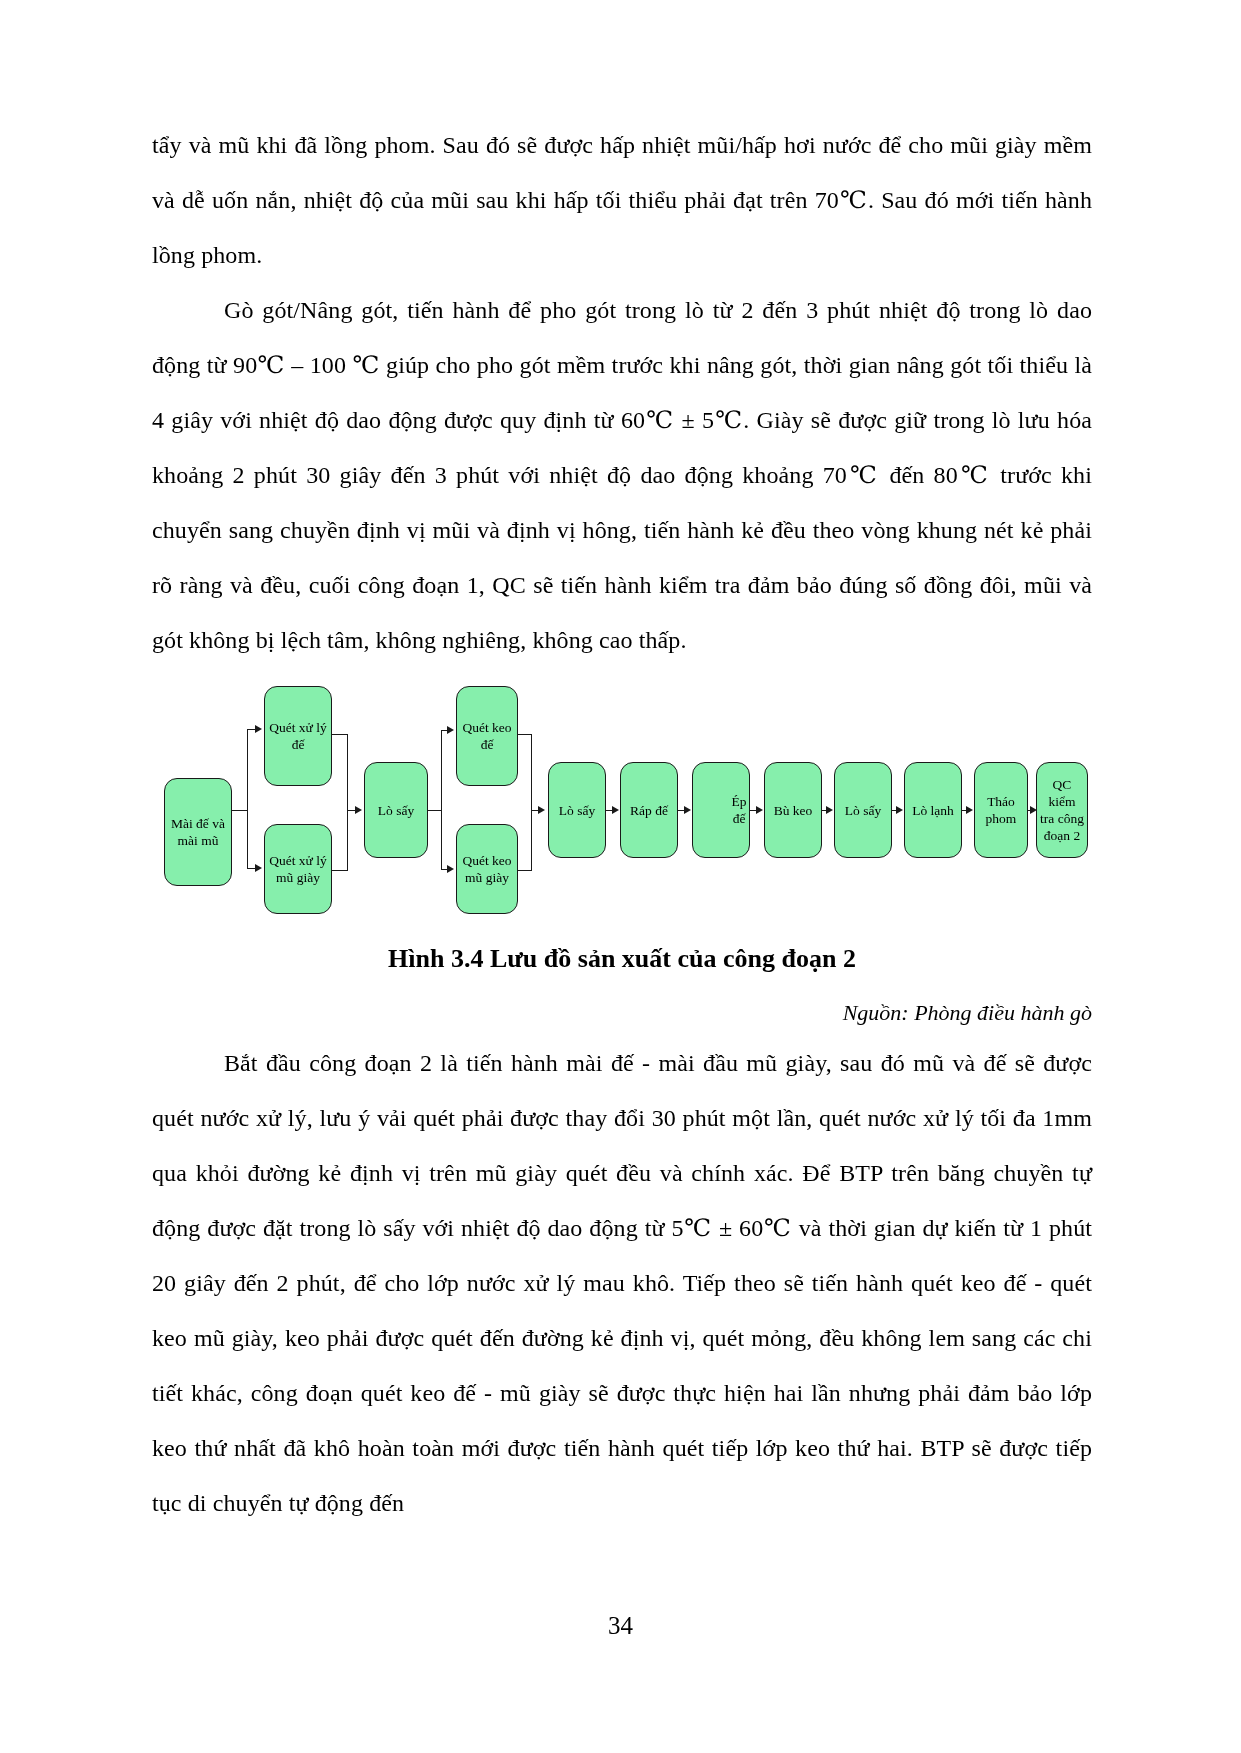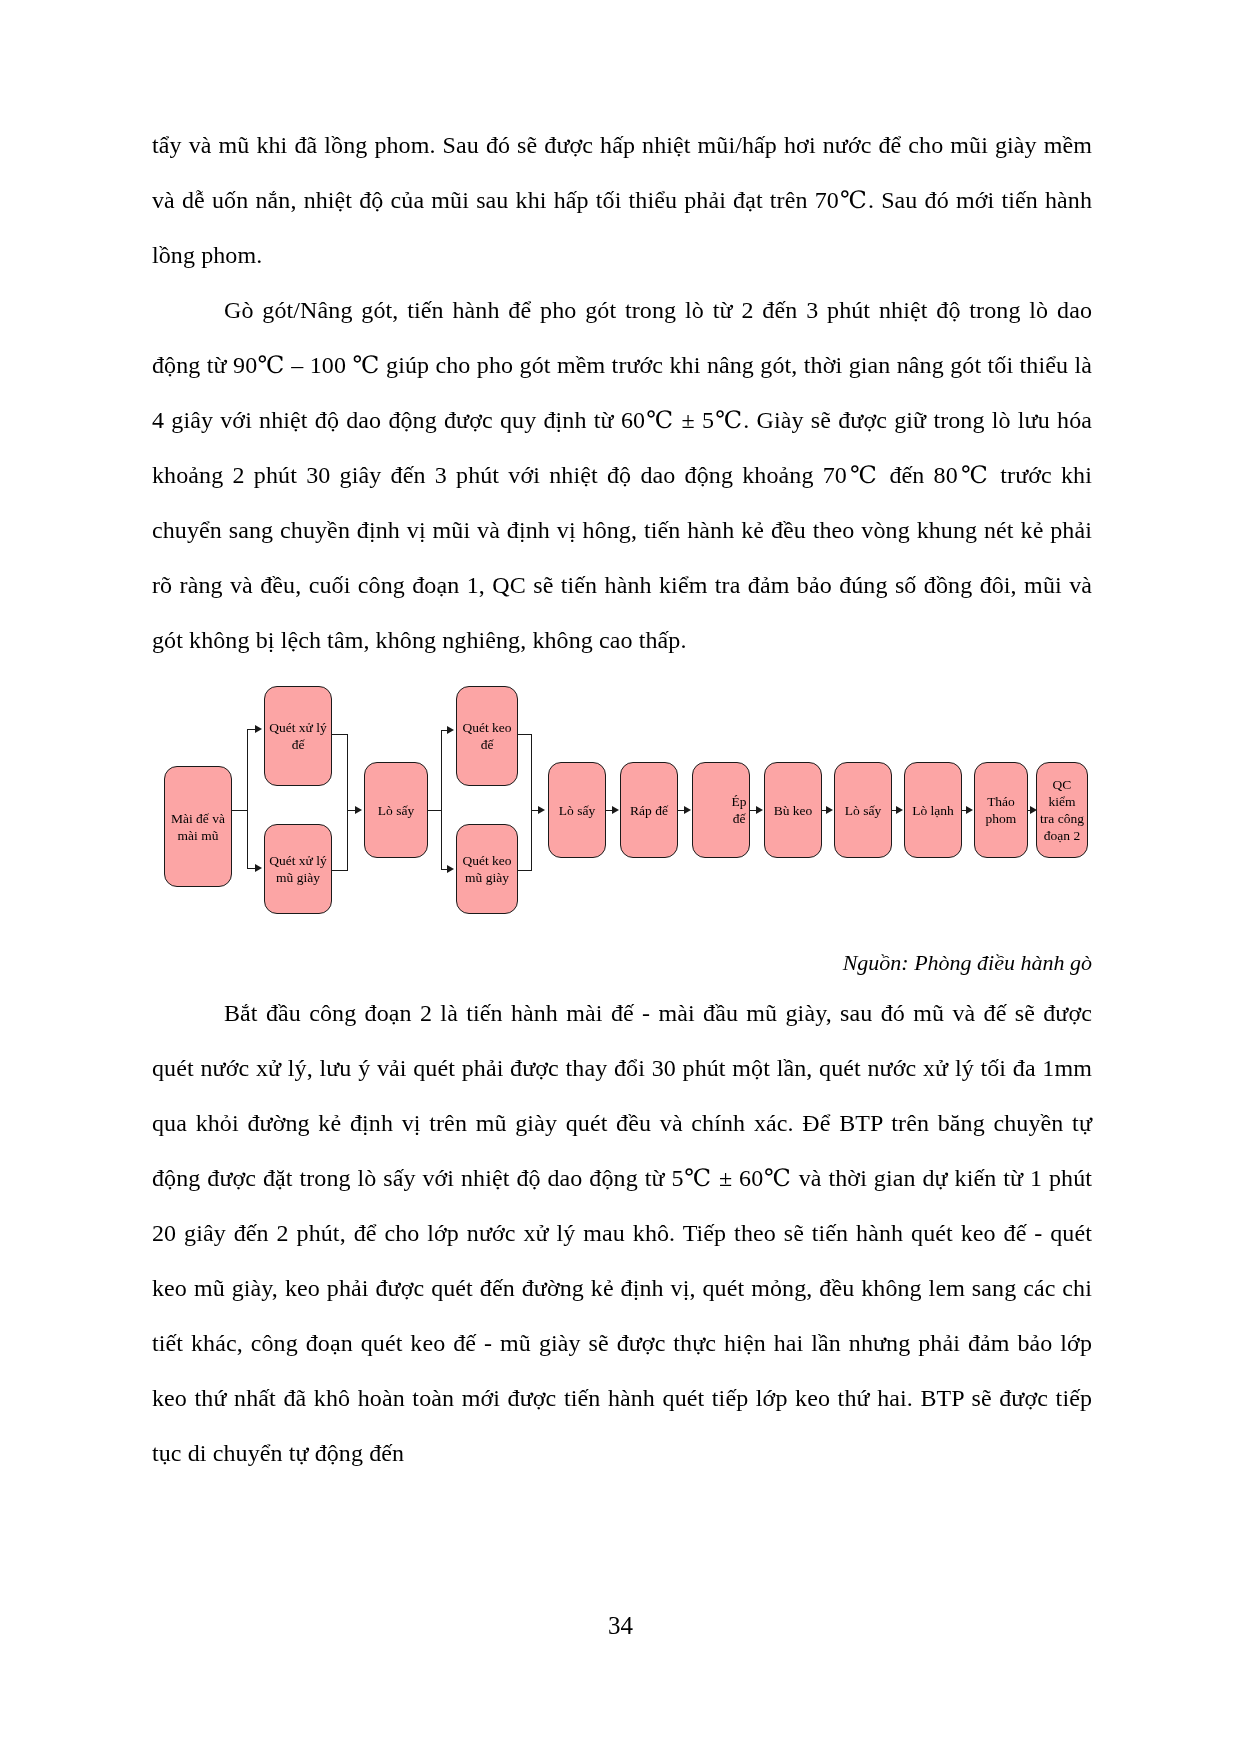--- a/index.html
+++ b/index.html
@@ -51,21 +51,21 @@
     left: 4px;
     top: 0px;
     width: 936px;
     height: 250px;
   }
   .node {
     position: absolute;
     box-sizing: border-box;
     border: 1.2px solid #1a1a1a;
     border-radius: 13px;
-    background: #fca5a5;
+    background: #86efac;
     display: flex;
     align-items: center;
     justify-content: center;
     text-align: center;
     font-family: "Liberation Serif", "DejaVu Serif", serif;
     font-size: 13.5px;
     line-height: 17px;
     color: #000;
     padding: 2px 3px;
   }
@@ -119,21 +119,21 @@
   <div class="content">
 
     <p class="body-text">tẩy và mũ khi đã lồng phom. Sau đó sẽ được hấp nhiệt mũi/hấp hơi nước để cho mũi giày mềm và dễ uốn nắn, nhiệt độ của mũi sau khi hấp tối thiểu phải đạt trên 70℃. Sau đó mới tiến hành lồng phom.</p>
 
     <p class="body-text indent">Gò gót/Nâng gót, tiến hành để pho gót trong lò từ 2 đến 3 phút nhiệt độ trong lò dao động từ 90℃ – 100 ℃ giúp cho pho gót mềm trước khi nâng gót, thời gian nâng gót tối thiểu là 4 giây với nhiệt độ dao động được quy định từ 60℃ ± 5℃. Giày sẽ được giữ trong lò lưu hóa khoảng 2 phút 30 giây đến 3 phút với nhiệt độ dao động khoảng 70℃ đến 80℃ trước khi chuyển sang chuyền định vị mũi và định vị hông, tiến hành kẻ đều theo vòng khung nét kẻ phải rõ ràng và đều, cuối công đoạn 1, QC sẽ tiến hành kiểm tra đảm bảo đúng số đồng đôi, mũi và gót không bị lệch tâm, không nghiêng, không cao thấp.</p>
 
 
     <div class="figure">
       <div class="fc">
 
-        <div class="node" style="left:8px; top:92px; width:68px; height:121px;">
+        <div class="node" style="left:8px; top:104px; width:68px; height:108px;">
           <span>Mài đế và mài mũ</span>
         </div>
 
         <div class="node" style="left:108px; top:12px; width:68px; height:100px;">
           <span>Quét xử lý đế</span>
         </div>
 
         <div class="node" style="left:108px; top:150px; width:68px; height:90px;">
           <span>Quét xử lý mũ giày</span>
         </div>
@@ -225,20 +225,21 @@
 
         <div class="conn h-line" style="left:806px; top:136px; width:5px;"></div>
         <div class="arrow-r" style="left:810px; top:131.5px;"></div>
 
         <div class="conn h-line" style="left:872px; top:136px; width:3px;"></div>
         <div class="arrow-r" style="left:874px; top:131.5px;"></div>
 
       </div>
     </div>
 
+    <div class="caption">Hình 3.4 Lưu đồ sản xuất của công đoạn 2</div>
 
     <div class="source">Nguồn: Phòng điều hành gò</div>
 
     <p class="body-text indent after-fig">Bắt đầu công đoạn 2 là tiến hành mài đế - mài đầu mũ giày, sau đó mũ và đế sẽ được quét nước xử lý, lưu ý vải quét phải được thay đổi 30 phút một lần, quét nước xử lý tối đa 1mm qua khỏi đường kẻ định vị trên mũ giày quét đều và chính  xác. Để BTP trên băng chuyền tự động được đặt trong lò sấy với nhiệt độ dao động từ 5℃  ± 60℃ và thời gian dự kiến từ 1 phút 20 giây đến 2 phút, để cho lớp nước xử lý mau khô. Tiếp theo sẽ tiến hành quét keo đế - quét keo mũ giày, keo phải được quét đến đường kẻ định vị, quét mỏng, đều không lem sang các chi tiết khác, công đoạn quét keo đế - mũ giày sẽ được thực hiện hai lần nhưng phải đảm bảo lớp keo thứ nhất đã khô hoàn toàn mới được tiến hành quét tiếp lớp keo thứ hai. BTP sẽ được tiếp tục di chuyển tự động đến</p>
 
   </div>
 
   <div class="page-number">34</div>
 </div>
 

